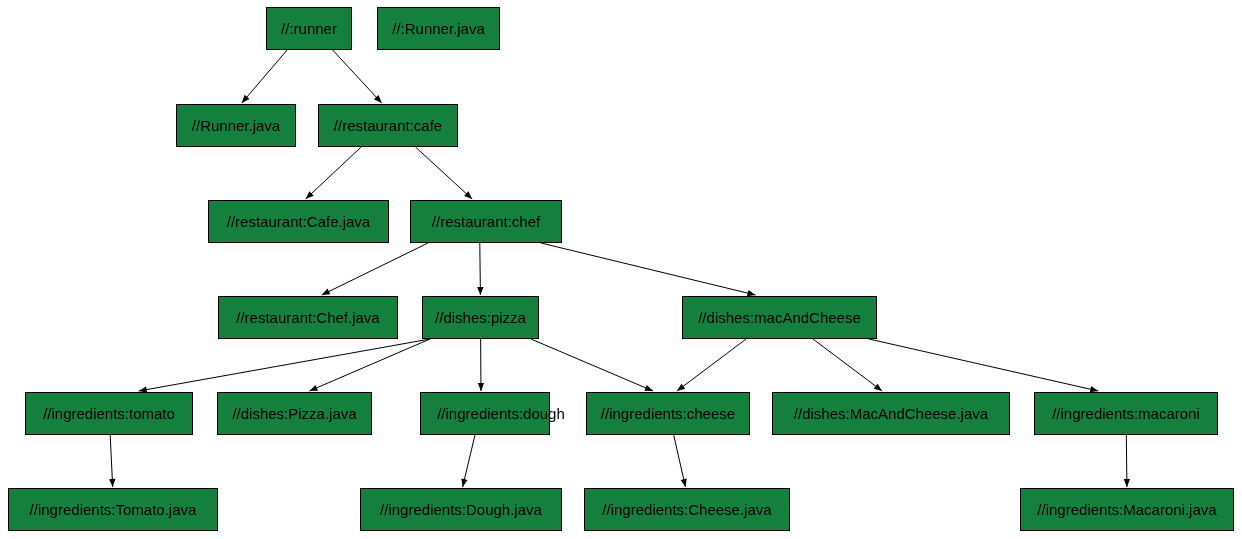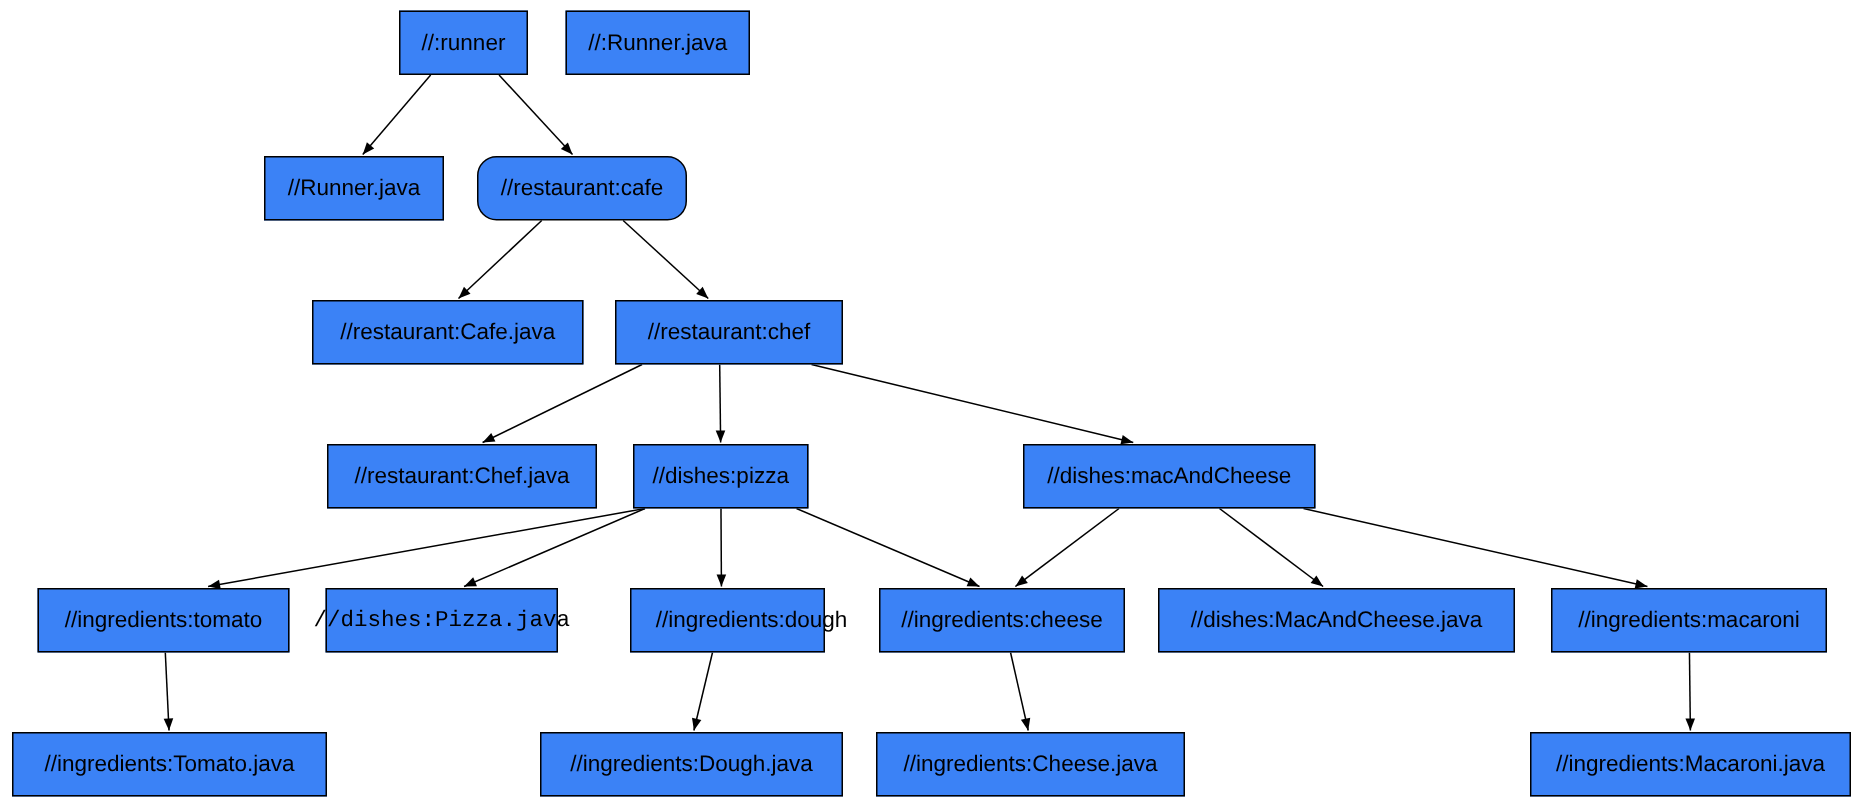--- a/index.html
+++ b/index.html
@@ -26,21 +26,21 @@
     position: absolute;
     left: 0;
     top: 0;
     width: 100%;
     height: 100%;
   }
   .graph-node {
     position: absolute;
     box-sizing: border-box;
     border: 1px solid #000000;
-    background: #3b82f6;
+    background: #15803d;
     color: #000000;
     display: flex;
     align-items: center;
     justify-content: center;
     font-size: 15px;
     line-height: 1;
     white-space: nowrap;
   }
   .graph-node .node-label {
     padding: 0 4px;
@@ -82,42 +82,42 @@
   <div id="nodes-layer" class="nodes-layer">
       <div class="graph-node" style="left: 266px; top: 7px; width: 86px; height: 43px;">
         <span class="node-label">//:runner</span>
       </div>
       <div class="graph-node" style="left: 377px; top: 7px; width: 123px; height: 43px;">
         <span class="node-label">//:Runner.java</span>
       </div>
       <div class="graph-node" style="left: 176px; top: 104px; width: 120px; height: 43px;">
         <span class="node-label">//Runner.java</span>
       </div>
-      <div class="graph-node" style="left: 318px; top: 104px; width: 140px; height: 43px; border-radius: 13px;">
+      <div class="graph-node" style="left: 318px; top: 104px; width: 140px; height: 43px;">
         <span class="node-label">//restaurant:cafe</span>
       </div>
       <div class="graph-node" style="left: 208px; top: 200px; width: 181px; height: 43px; text-align: center;">
         <span class="node-label">//restaurant:Cafe.java</span>
       </div>
       <div class="graph-node" style="left: 410px; top: 200px; width: 152px; height: 43px;">
         <span class="node-label">//restaurant:chef</span>
       </div>
       <div class="graph-node" style="left: 218px; top: 296px; width: 180px; height: 43px;">
         <span class="node-label">//restaurant:Chef.java</span>
       </div>
       <div class="graph-node" style="left: 422px; top: 296px; width: 117px; height: 43px;">
         <span class="node-label">//dishes:pizza</span>
       </div>
       <div class="graph-node" style="left: 682px; top: 296px; width: 195px; height: 43px;">
         <span class="node-label">//dishes:macAndCheese</span>
       </div>
       <div class="graph-node" style="left: 25px; top: 392px; width: 168px; height: 43px;">
         <span class="node-label">//ingredients:tomato</span>
       </div>
-      <div class="graph-node" style="left: 217px; top: 392px; width: 155px; height: 43px; font-family: Liberation Mono, monospace;">
+      <div class="graph-node" style="left: 217px; top: 392px; width: 155px; height: 43px;">
         <span class="node-label">//dishes:Pizza.java</span>
       </div>
       <div class="graph-node" style="left: 420px; top: 392px; width: 130px; height: 43px; padding-left: 32px;">
         <span class="node-label">//ingredients:dough</span>
       </div>
       <div class="graph-node" style="left: 586px; top: 392px; width: 164px; height: 43px;">
         <span class="node-label">//ingredients:cheese</span>
       </div>
       <div class="graph-node" style="left: 772px; top: 392px; width: 238px; height: 43px;">
         <span class="node-label">//dishes:MacAndCheese.java</span>

